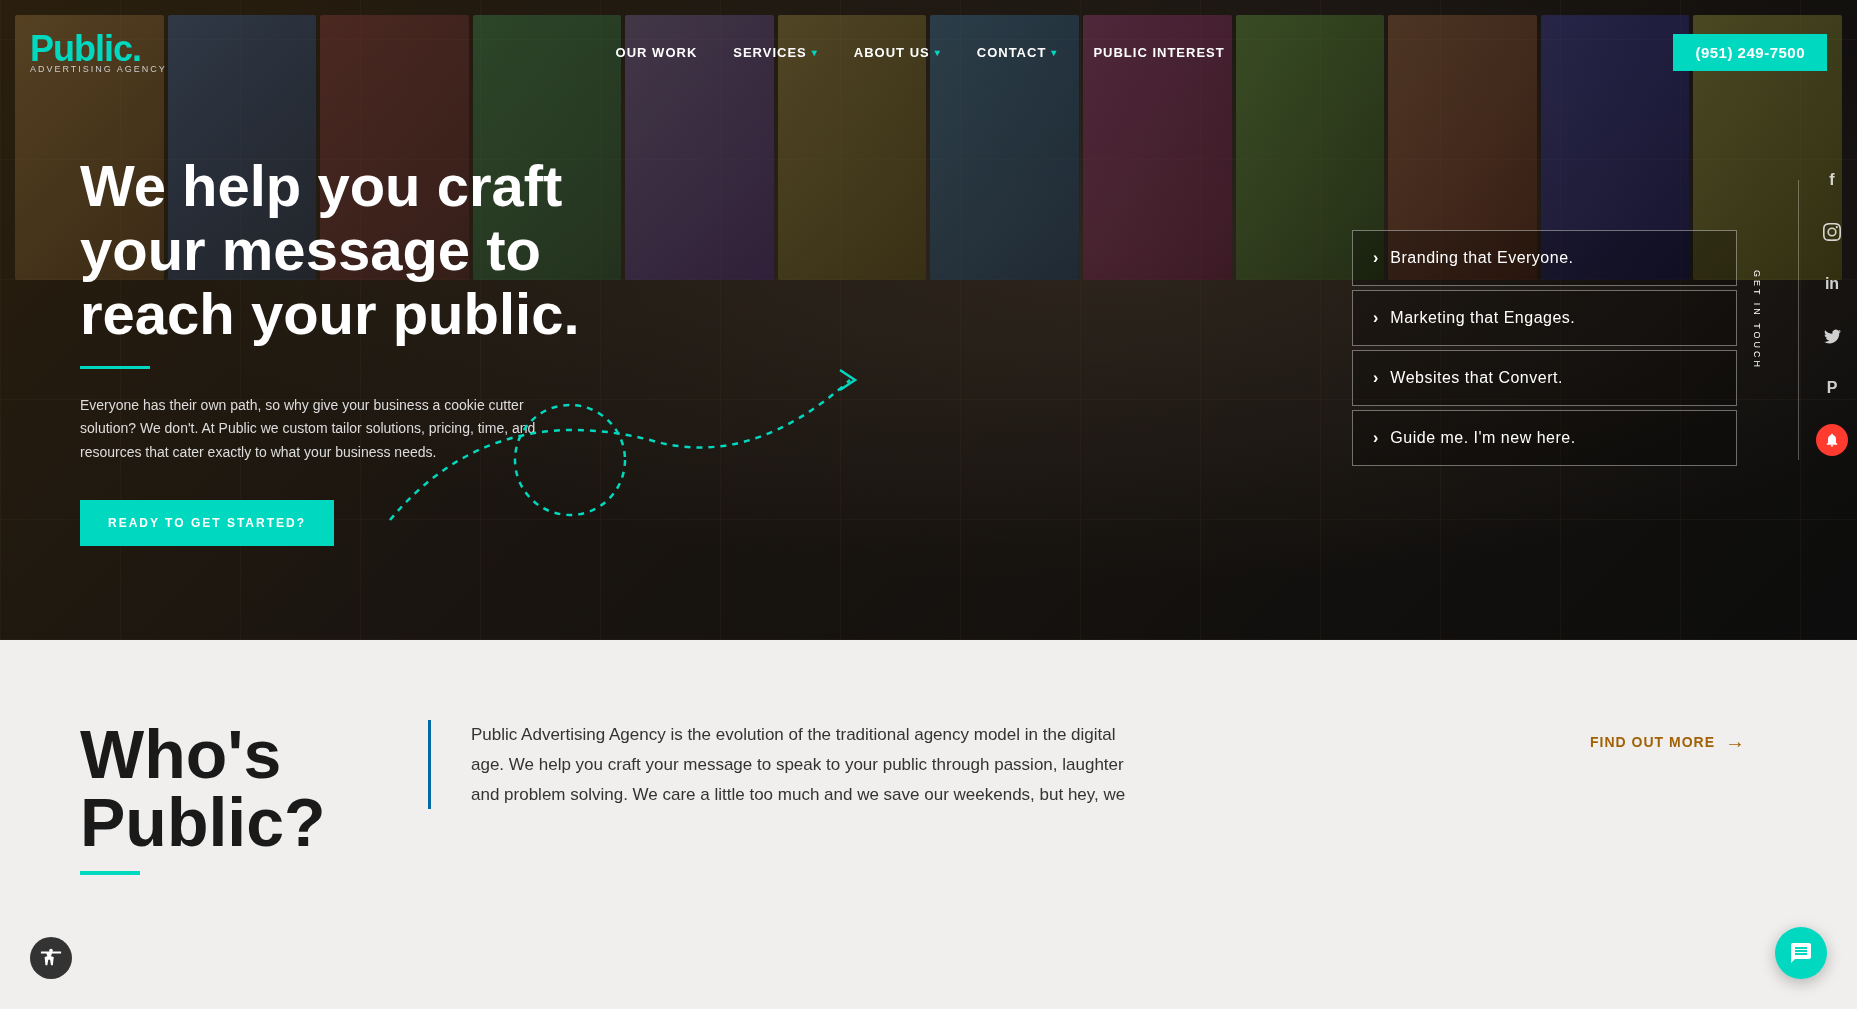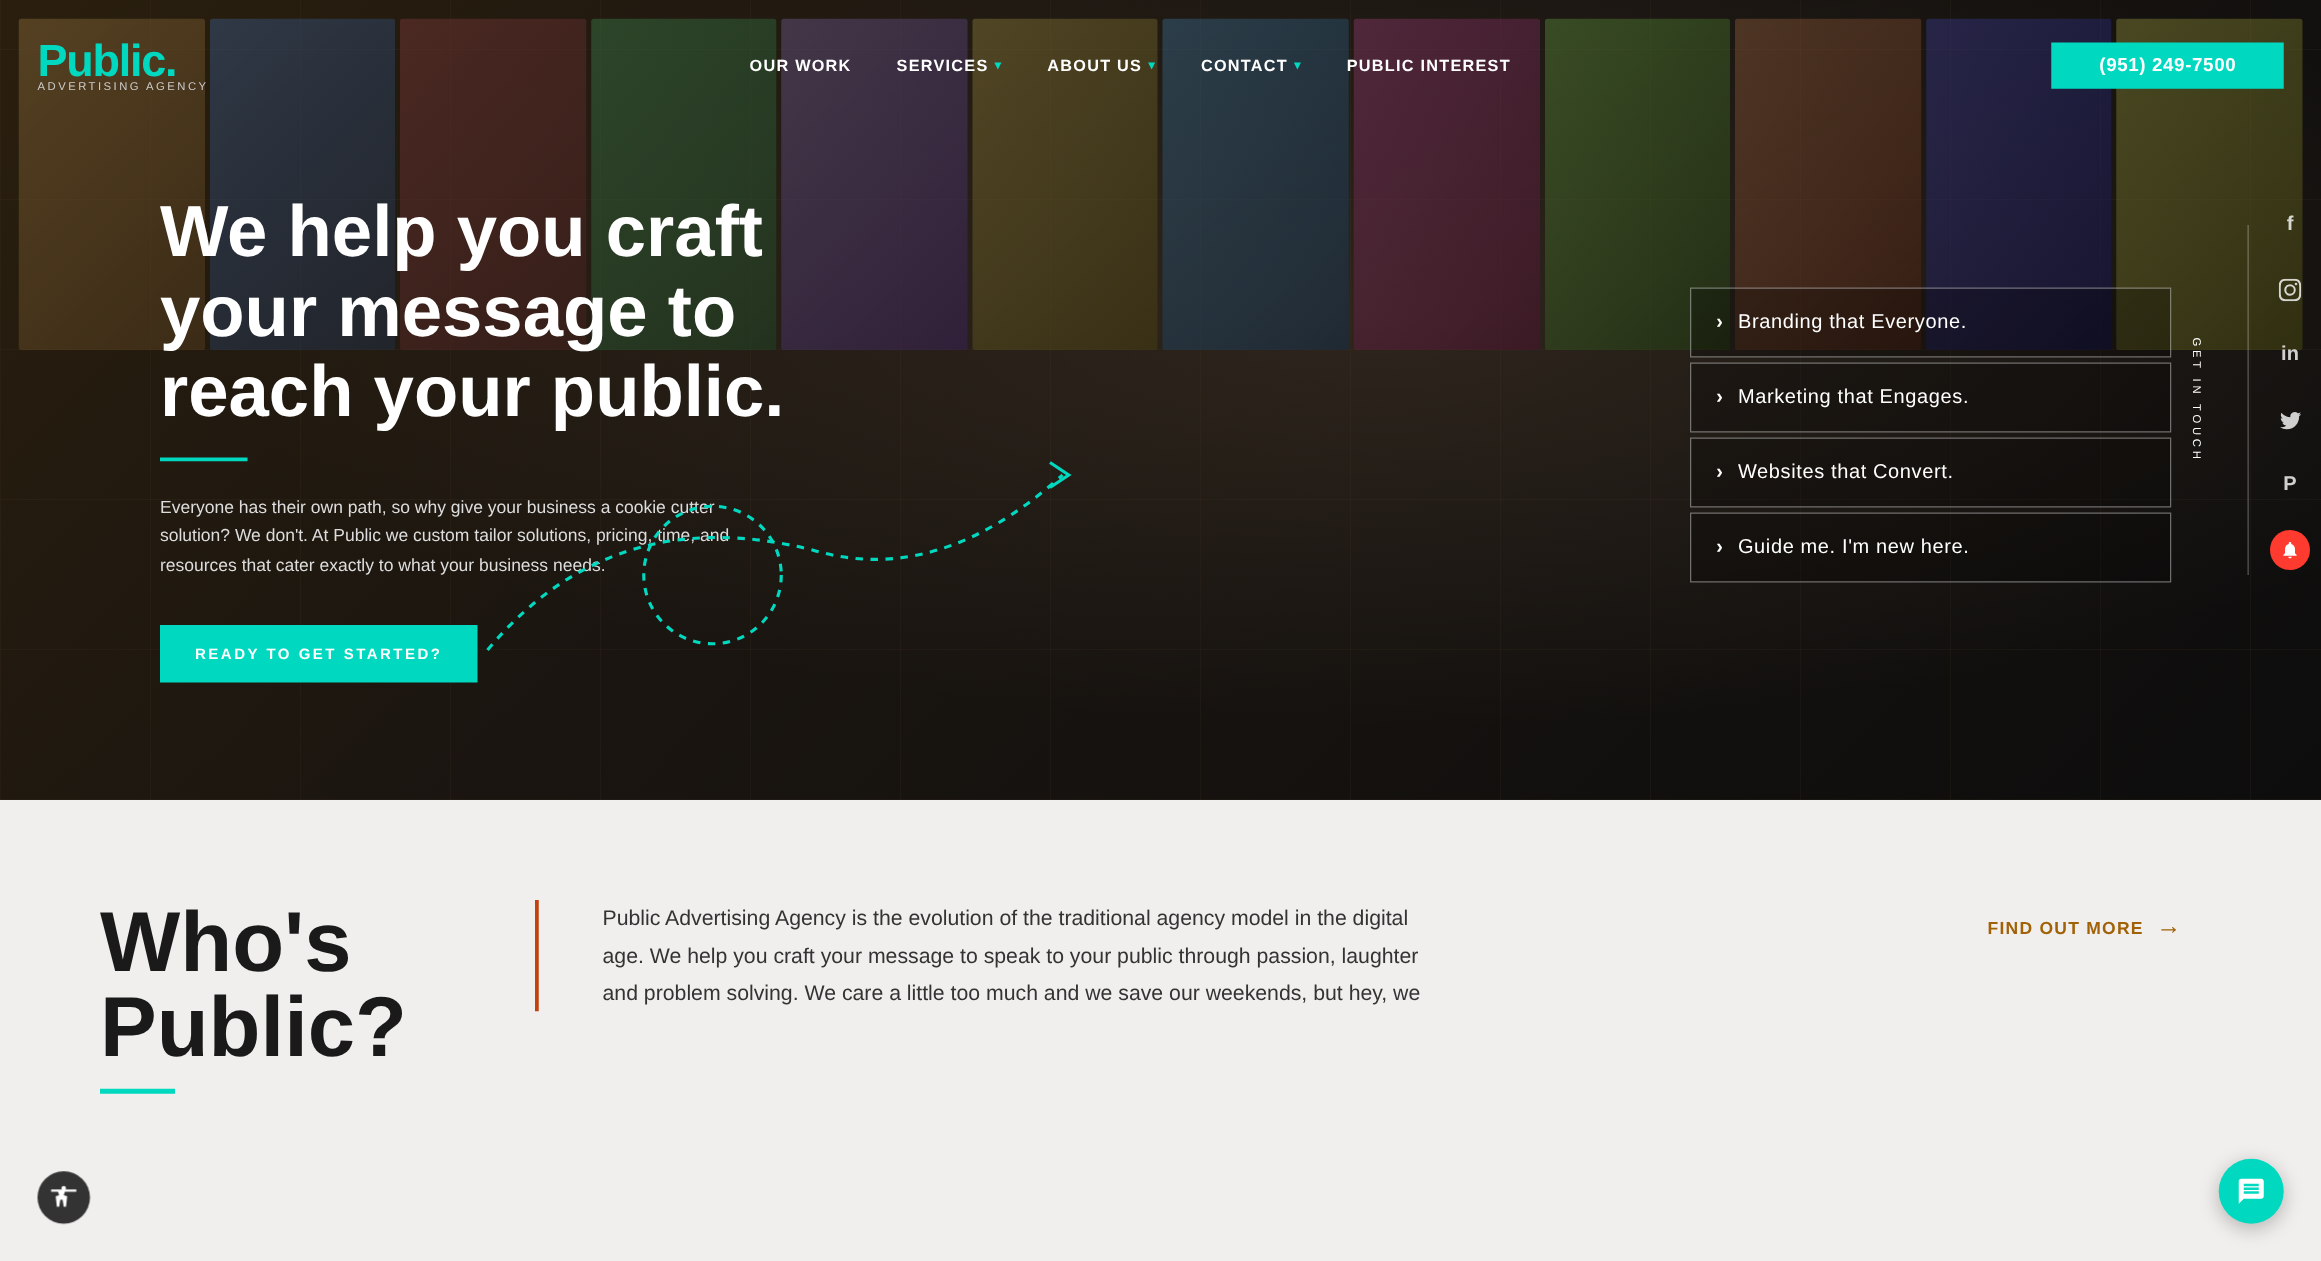--- a/index.html
+++ b/index.html
@@ -63,37 +63,36 @@
     }
     .nav-menu li a .chevron {
       font-size: 10px;
       color: #00d9c0;
     }
     .nav-phone {
       background: #00d9c0;
       color: #fff;
       font-size: 15px;
       font-weight: 700;
-      padding: 10px 38px;
+      padding: 10px 22px;
       text-decoration: none;
       letter-spacing: 0.5px;
     }
 
     
     .hero {
       position: relative;
       width: 100%;
       height: 640px;
       background: linear-gradient(rgba(0,0,0,0.55), rgba(0,0,0,0.55)),
         
         #1a1a1a;
       overflow: hidden;
       display: flex;
       align-items: center;
-      padding-left: 48px;
     }
 
     
     .hero-bg {
       position: absolute;
       inset: 0;
       background: 
         repeating-linear-gradient(
           90deg,
           rgba(80,60,40,0.15) 0px, rgba(80,60,40,0.15) 1px,
@@ -272,22 +271,22 @@
       line-height: 1;
     }
     .who-divider {
       width: 60px;
       height: 4px;
       background: #00d9c0;
       margin-top: 15px;
     }
     .who-description {
       flex: 1;
-      border-left: 3px solid #c2410c;
-      padding-left: 51px;
+      border-left: 3px solid #0369a1;
+      padding-left: 40px;
     }
     .who-text {
       font-size: 17px;
       color: #333;
       line-height: 1.75;
       max-width: 680px;
     }
     .find-out-more {
       flex: 0 0 200px;
       display: flex;

